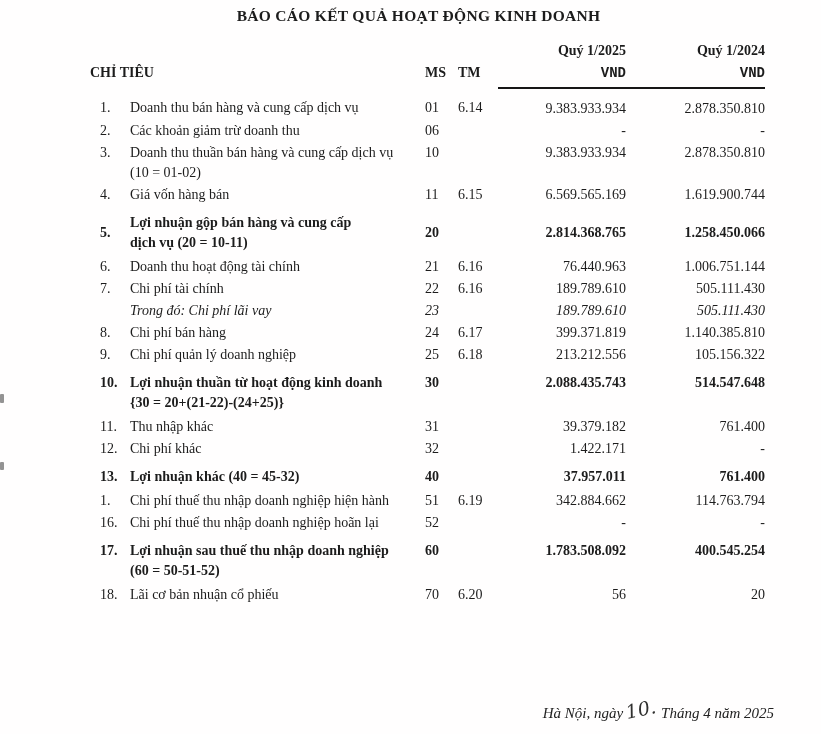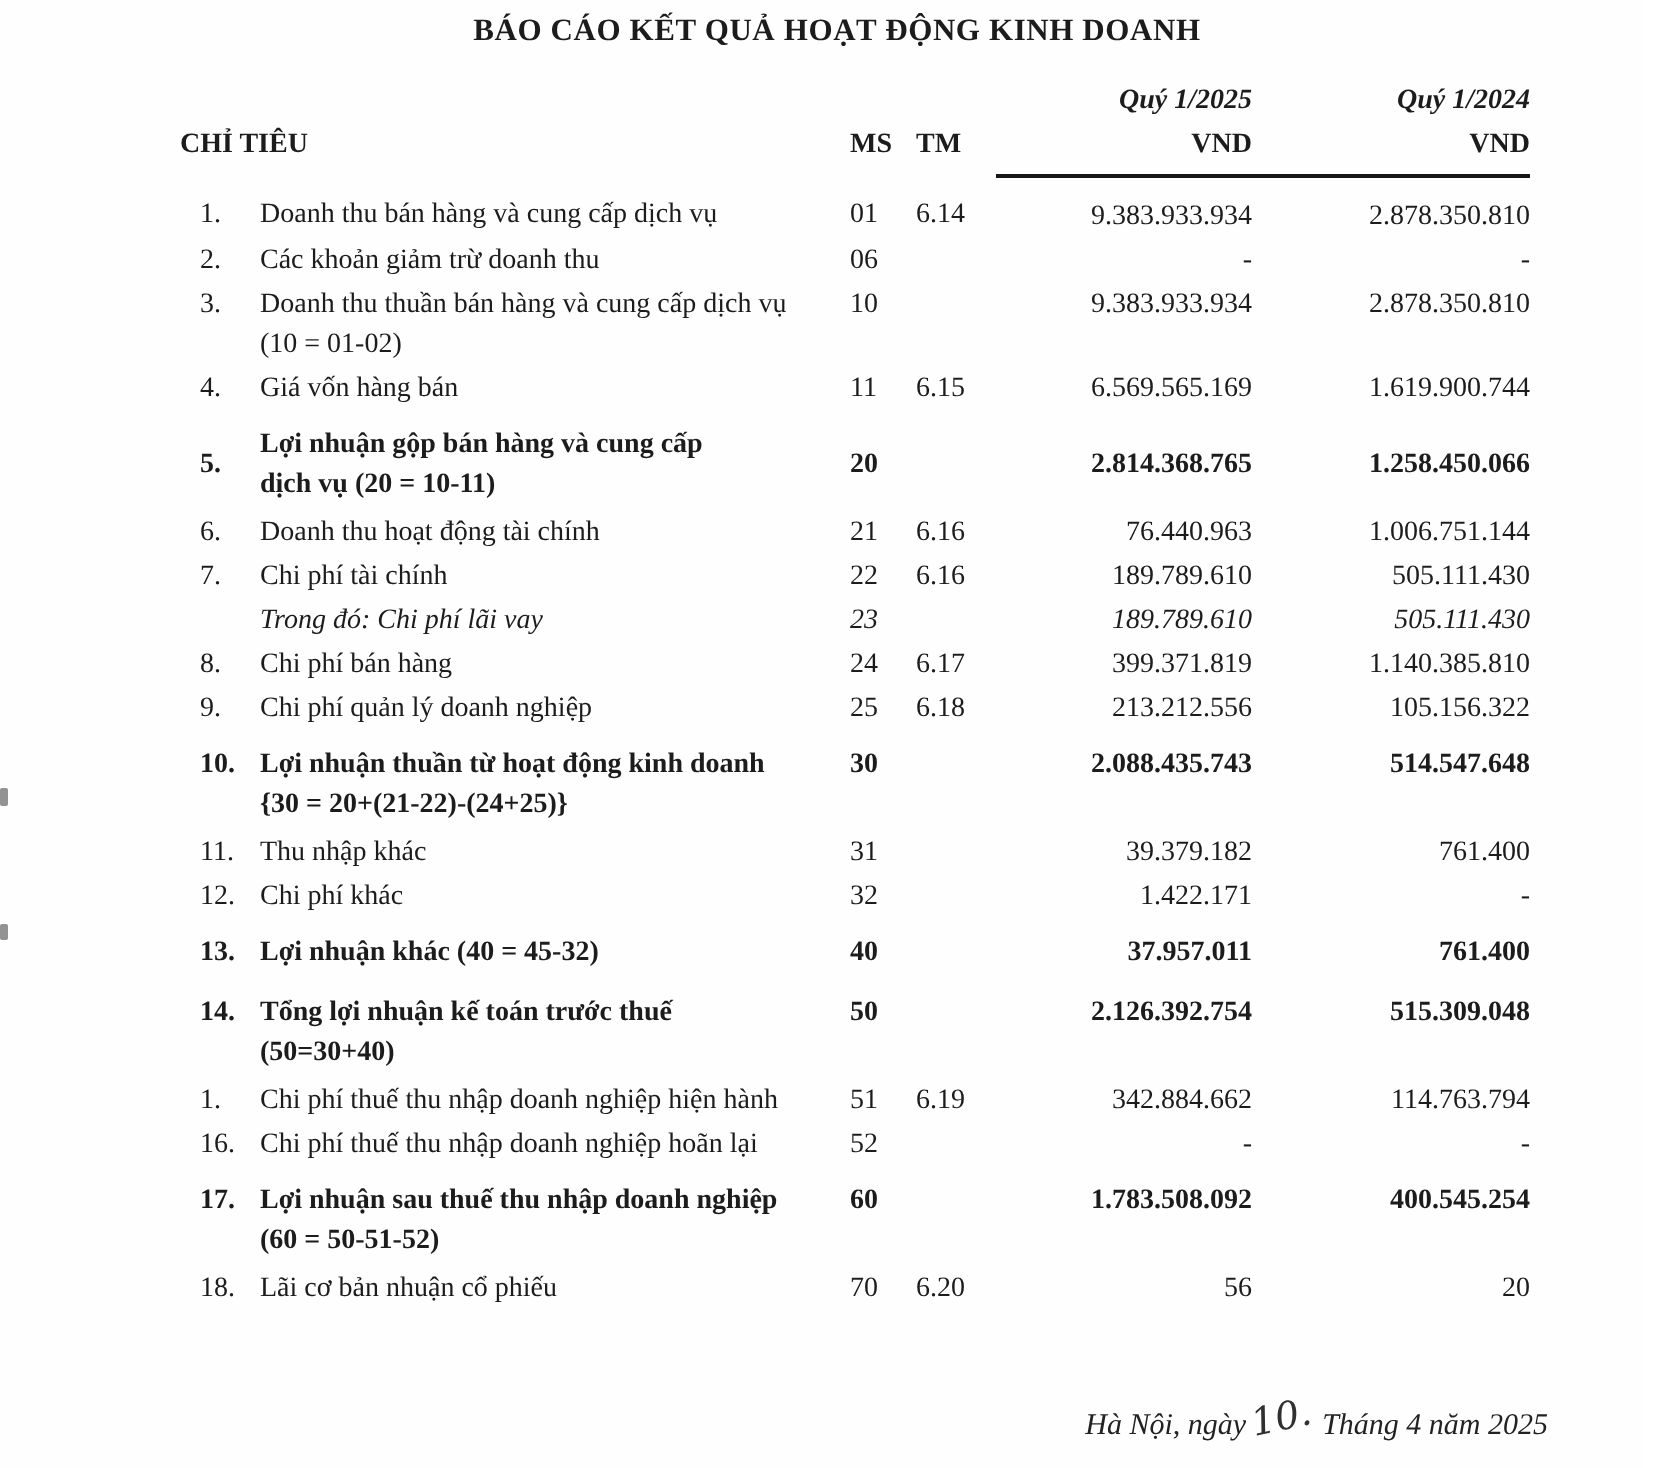--- a/index.html
+++ b/index.html
@@ -45,24 +45,24 @@
     font-size: 14px;
     line-height: 20px;
     padding: 1px 0;
     vertical-align: top;
     text-align: left;
     font-weight: normal;
     overflow: visible;
     white-space: nowrap;
   }
   thead th { font-weight: bold; }
-  thead .qtr-row th { padding-top: 2px; font-style: italic; }
+  thead .qtr-row th { padding-top: 2px; }
   thead .hdr-row th { padding-bottom: 4px; }
   th.right, td.right { text-align: right; }
-  thead .hdr-row th.underlined { border-bottom: 2.5px solid #161616; }
+  thead .hdr-row th.underlined { border-bottom: 2.5px solid #161616; font-family: Liberation Mono, monospace; }
   tbody tr:first-child td { padding-top: 10px; }
   td.num-cell { padding-left: 10px; }
   td.label-cell { white-space: normal; }
   tr.row-bold td {
     font-weight: bold;
     padding-top: 7px;
     padding-bottom: 3px;
   }
   tr.row-italic td { font-style: italic; }
   tr.row-middle td { vertical-align: middle; }
@@ -234,28 +234,20 @@
       <td class="right">-</td>
     </tr>
         <tr class="row-bold">
       <td class="num-cell">13.</td>
       <td class="label-cell">Lợi nhuận khác (40 = 45-32)</td>
       <td>40</td>
       <td></td>
       <td class="right">37.957.011</td>
       <td class="right">761.400</td>
     </tr>
-        <tr class="row-bold">
-      <td class="num-cell">14.</td>
-      <td class="label-cell">Tổng lợi nhuận kế toán trước thuế<div>(50=30+40)</div></td>
-      <td>50</td>
-      <td></td>
-      <td class="right">2.126.392.754</td>
-      <td class="right">515.309.048</td>
-    </tr>
         <tr>
       <td class="num-cell">1.</td>
       <td class="label-cell">Chi phí thuế thu nhập doanh nghiệp hiện hành</td>
       <td>51</td>
       <td>6.19</td>
       <td class="right">342.884.662</td>
       <td class="right">114.763.794</td>
     </tr>
         <tr>
       <td class="num-cell">16.</td>

